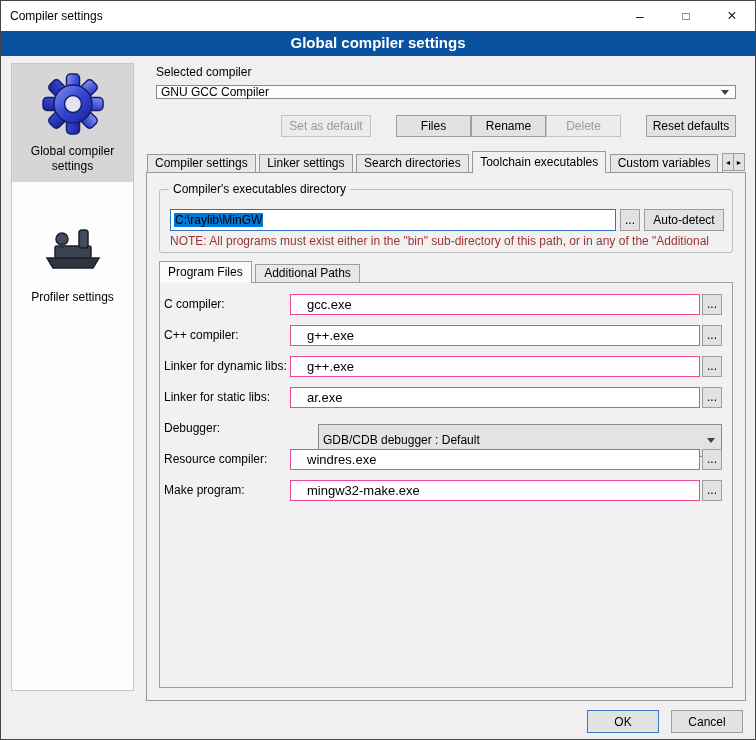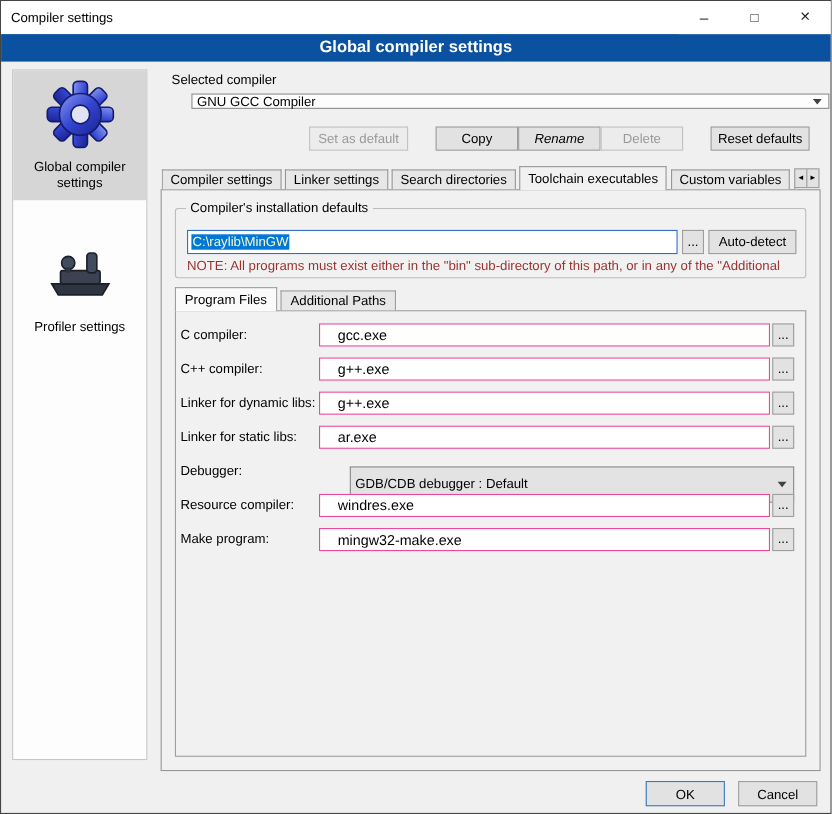--- a/index.html
+++ b/index.html
@@ -29,21 +29,21 @@
   .side-item.selected { background:#d6d6d6; }
   .side-item + .side-item { margin-top:12px; }
   .side-item:last-child { margin-top:28px; }
   .side-icon { width:64px; height:64px; display:block; margin:0 auto; }
   .side-label { margin-top:8px; font-size:12px; line-height:1.25; color:#000; }
   
   .main { position:absolute; left:145px; top:7px; width:600px; height:650px; }
   .sel-comp-label { position:absolute; top:2px; left:10px; font-size:12px; }
   .combo { display:flex; align-items:center; background:#fdfdfd;
            border:1px solid #8a8a8a; font-size:12px; cursor:pointer; }
-  .combo-main { position:absolute; top:22px; left:28px; width:580px; height:14px; }
+  .combo-main { position:absolute; top:22px; left:10px; width:580px; height:14px; }
   .combo-text { padding-left:4px; white-space:nowrap; overflow:hidden; }
   .arr { width:0; height:0; border-left:4px solid transparent; border-right:4px solid transparent;
          border-top:5px solid #404040; margin:0 6px 0 auto; }
   .btn { position:absolute; background:#e2e2e2; border:1px solid #9e9e9e; font-size:12px;
          height:22px; padding:0; text-align:center; cursor:pointer; font-family:inherit; color:#000; }
   .btn:disabled, .btn.disabled { color:#9a9a9a; background:#ececec; border-color:#c2c2c2; }
   .btn-row { position:absolute; top:52px; left:10px; width:580px; height:22px; }
   
   .tabstrip { position:absolute; top:88px; left:1px; width:578px; height:23px;
               white-space:nowrap; overflow:hidden; z-index:3; }
@@ -60,21 +60,21 @@
               border:1px solid #979797; background:#f1f1f1; z-index:2; }
   
   .groupbox { position:absolute; top:16px; left:12px; right:12px; height:64px;
               border:1px solid #bcbcbc; border-radius:3px; }
   .group-title { position:absolute; top:-8px; left:9px; background:#f1f1f1;
                  padding:0 4px; font-size:12px; }
   .install-row { position:absolute; top:19px; left:10px; right:8px; height:22px;
                  display:flex; gap:4px; }
   .install-input { flex:1; background:#fff; border:1px solid #356fc4; display:flex;
                    align-items:center; padding-left:3px; font-size:12px; cursor:text; }
-  .sel-text { background:#0078d7; color:#fef9c3; padding:0 1px; white-space:nowrap; }
+  .sel-text { background:#0078d7; color:#000000; padding:0 1px; white-space:nowrap; }
   .mini-btn { position:static; width:20px; flex:none; }
   .autodetect-btn { position:static; width:80px; flex:none; }
   .note { position:absolute; left:10px; right:1px; top:44px; font-size:12px;
           color:#9c3333; white-space:nowrap; overflow:hidden; }
   
   .subtabs { position:absolute; top:88px; left:12px; height:23px; z-index:2; white-space:nowrap; }
   .subtab { display:inline-block; height:18px; line-height:17px; padding:0 8px; font-size:12px;
             background:#e7e7e7; border:1px solid #9e9e9e; border-bottom:none;
             margin-right:-1px; vertical-align:top; position:relative; top:3px; cursor:pointer; }
   .subtab.active { height:22px; line-height:21px; top:0; background:#fafafa; z-index:3; }
@@ -151,43 +151,43 @@
 
       <div class="sel-comp-label">Selected compiler</div>
 
       <div class="combo combo-main">
         <span class="combo-text">GNU GCC Compiler</span>
         <span class="arr"></span>
       </div>
 
       <div class="btn-row">
         <button class="btn disabled" style="left:125px; width:90px;" disabled="">Set as default</button>
-        <button class="btn" style="left:240px; width:75px;">Copy</button>
-        <button class="btn" style="left:315px; width:75px;font-style:italic;">Rename</button>
+        <button class="btn" style="left:240px; width:75px;">Files</button>
+        <button class="btn" style="left:315px; width:75px;">Rename</button>
         <button class="btn disabled" style="left:390px; width:75px;" disabled="">Delete</button>
         <button class="btn" style="left:490px; width:90px;">Reset defaults</button>
       </div>
 
       <div class="tabstrip">
         <span class="tab">Compiler settings</span>
         <span class="tab">Linker settings</span>
         <span class="tab">Search directories</span>
         <span class="tab active">Toolchain executables</span>
         <span class="tab">Custom variables</span>
         <span class="tab">Buil</span>
       </div>
       <div class="tabnav">
         <button class="tabnav-btn">◄</button>
         <button class="tabnav-btn">►</button>
       </div>
 
       <div class="tabpanel">
 
         <div class="groupbox">
-          <span class="group-title">Compiler's installation defaults</span>
+          <span class="group-title">Compiler's executables directory</span>
           <div class="install-row">
             <div class="install-input">
               <span class="sel-text">C:\raylib\MinGW</span>
             </div>
             <button class="btn mini-btn">...</button>
             <button class="btn autodetect-btn">Auto-detect</button>
           </div>
           <div class="note">NOTE: All programs must exist either in the "bin" sub-directory of this path, or in any of the "Additional</div>
         </div>
 

